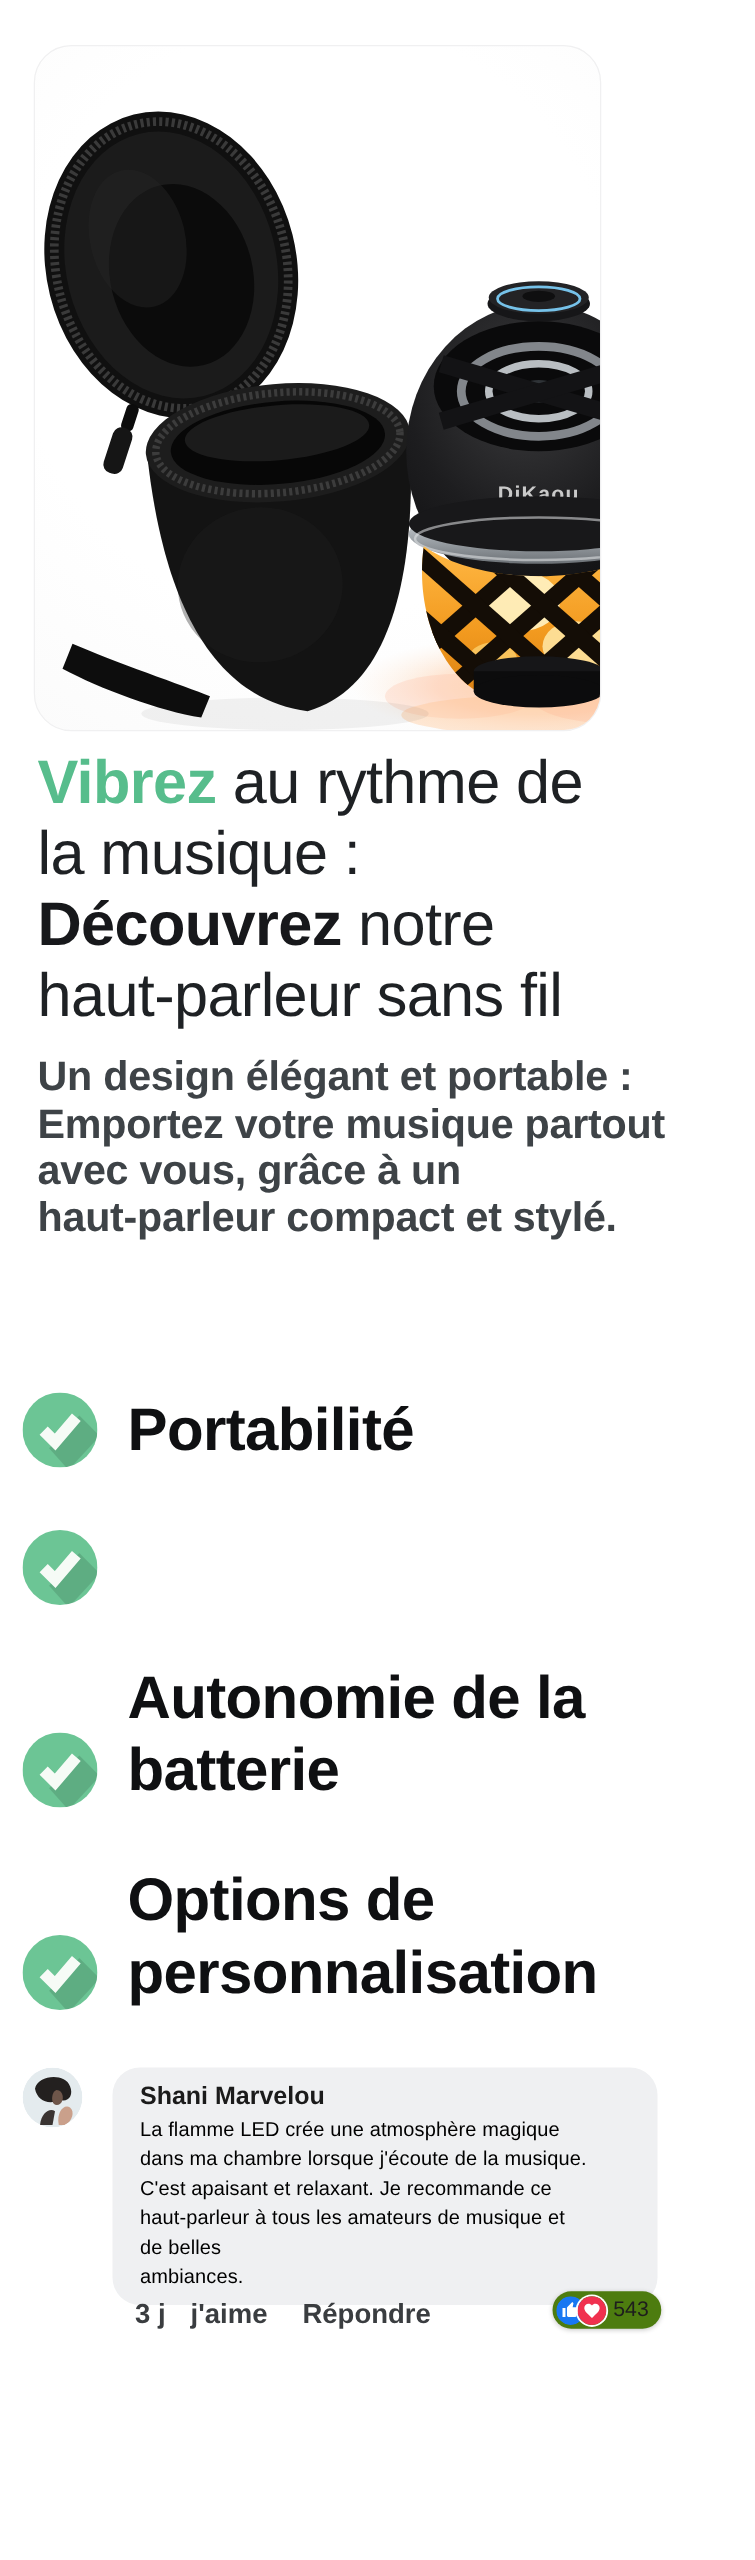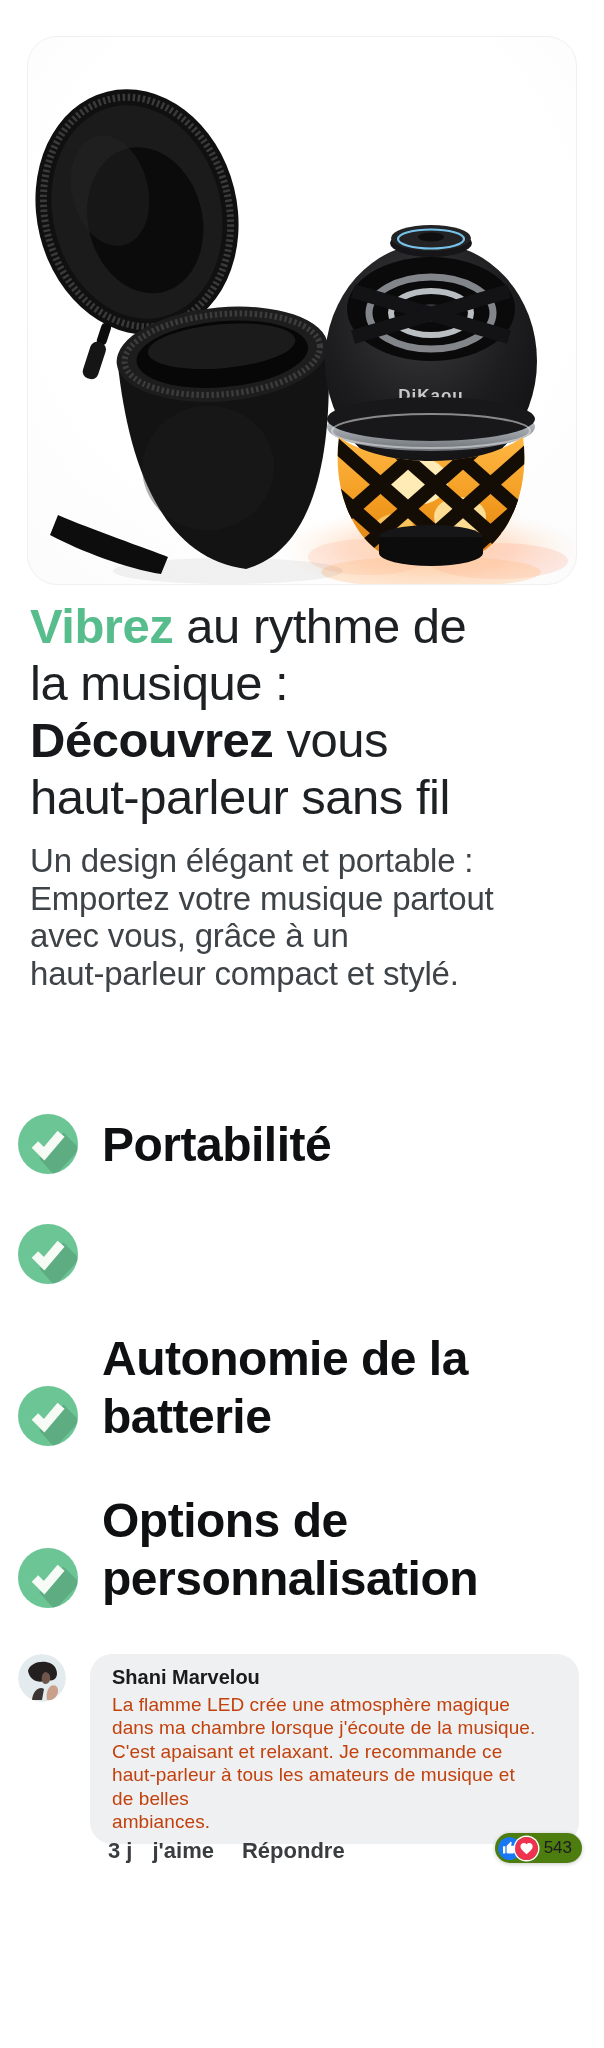--- a/index.html
+++ b/index.html
@@ -5,66 +5,66 @@
   * { margin:0; padding:0; box-sizing:border-box; }
   html,body { background:#ffffff; }
   body {
     width:604px; height:2048px; position:relative; overflow:hidden;
     font-family:"Liberation Sans","DejaVu Sans",sans-serif;
     -webkit-font-smoothing:antialiased;
   }
 
   
   .product-card {
-    width:550px; height:549px; margin:36px 0 0 27px;
+    width:454px; height:549px; margin:36px 0 0 27px;
     border-radius:30px; border:1px solid #f0f0f1;
     background:radial-gradient(circle at 50% 40%, #ffffff 60%, #fbfbfb 100%);
     overflow:hidden;
   }
   .product-card svg { display:block; }
 
   
   .headline {
     margin:13px 14px 0 30px;
     font-size:49px; line-height:57px; letter-spacing:-0.5px;
     color:#1e2124; font-weight:400;
   }
   .hl-line { white-space:pre; }
   .hl-accent { color:#57BD8C; font-weight:700; }
   .hl-bold { color:#17181b; font-weight:700; }
 
   
   .subheading {
     margin:16px 14px 0 30px;
-    font-size:33px; line-height:37.5px; font-weight:400;
+    font-size:33px; line-height:37.5px; font-weight:700;
     color:#3e4347; white-space:pre; letter-spacing:-0.2px;
   }
 
   
   .features { list-style:none; margin:124px 0 0 18px; }
   .feature-item { display:flex; align-items:flex-end; margin-bottom:52px; }
   .feature-item:last-child { margin-bottom:0; }
   .check { width:60px; height:60px; flex:0 0 60px; margin-top:-2px; }
   .feature-label {
     margin-left:24px; font-size:48px; line-height:58px; font-weight:700;
     color:#0f1012; white-space:pre; letter-spacing:-0.5px; margin-top:-6px;
   }
 
   
   .comment { position:relative; margin:46px 0 0 18px; display:flex; align-items:flex-start; }
   .avatar { width:48px; height:48px; flex:0 0 48px; border-radius:50%; overflow:hidden; }
   .bubble {
-    position:relative; margin-left:24px; width:489px;
+    position:relative; margin-left:24px; width:436px;
     background:#eff0f2; border-radius:22px;
     padding:10px 16px 11px 22px;
   }
   .comment-author { font-size:20px; font-weight:700; color:#1b1b1b; line-height:26px; }
   .comment-text {
-    margin-top:3px; font-size:19px; line-height:23.4px;
-    color:#c2410c; white-space:pre; letter-spacing:0.1px;
+    margin-top:3px; font-size:16px; line-height:23.4px;
+    color:#000000; white-space:pre; letter-spacing:0.1px;
   }
   .reaction-badge {
     position:absolute; right:-3px; bottom:-19px;
     display:flex; align-items:center;
     background:#4d7c0f; border-radius:15px; height:30px;
     padding:3px 10px 3px 3px;
     box-shadow:0 1px 4px rgba(0,0,0,0.22);
   }
   .rx-icon { width:23px; height:23px; border-radius:50%; display:block; }
   .rx-love { margin-left:-6px; box-shadow:0 0 0 1.5px #ffffff; border-radius:50%; }
@@ -202,21 +202,21 @@
       <ellipse cx="403" cy="500" rx="52" ry="12" fill="#161618"></ellipse>
       <rect x="351" y="500" width="104" height="16" fill="#0c0c0d"></rect>
       <ellipse cx="403" cy="516" rx="52" ry="13" fill="#0c0c0d"></ellipse>
     </g>
   </svg>
 </div>
 
 <h1 class="headline">
   <div class="hl-line"><span class="hl-accent">Vibrez</span><span> au rythme de</span></div>
   <div class="hl-line">la musique :</div>
-  <div class="hl-line"><span class="hl-bold">Découvrez</span><span> vous</span></div>
+  <div class="hl-line"><span class="hl-bold">Découvrez</span><span> notre</span></div>
   <div class="hl-line">haut-parleur sans fil</div>
 </h1>
 
 <p class="subheading">Un design élégant et portable :
 Emportez votre musique partout
 avec vous, grâce à un
 haut-parleur compact et stylé.</p>
 
 <ul class="features">
   <li class="feature-item">

